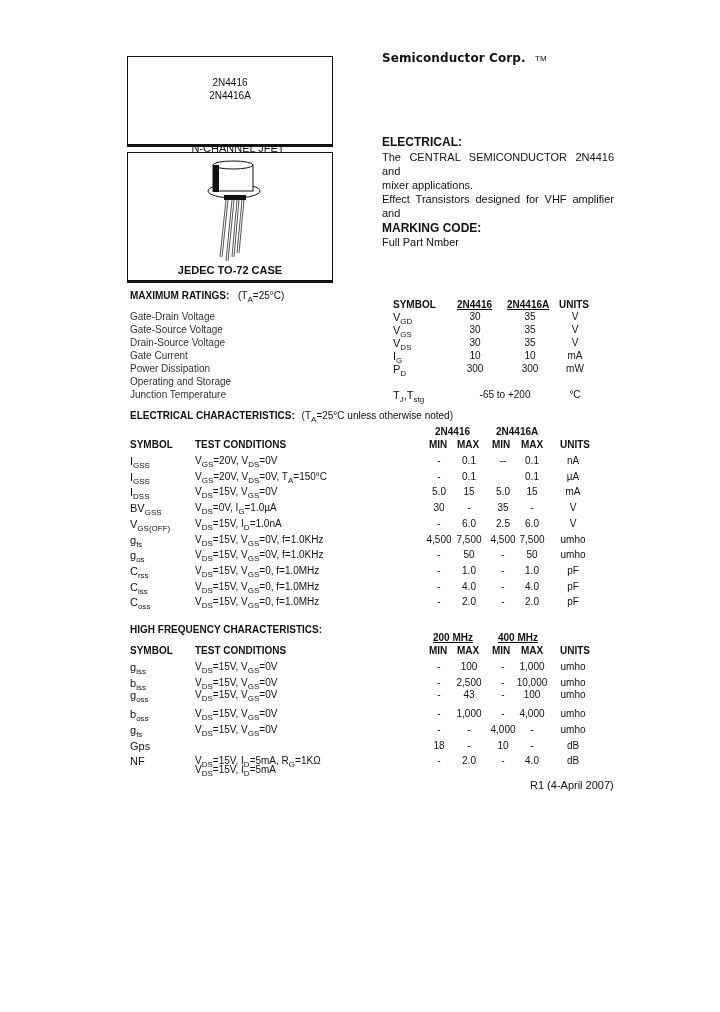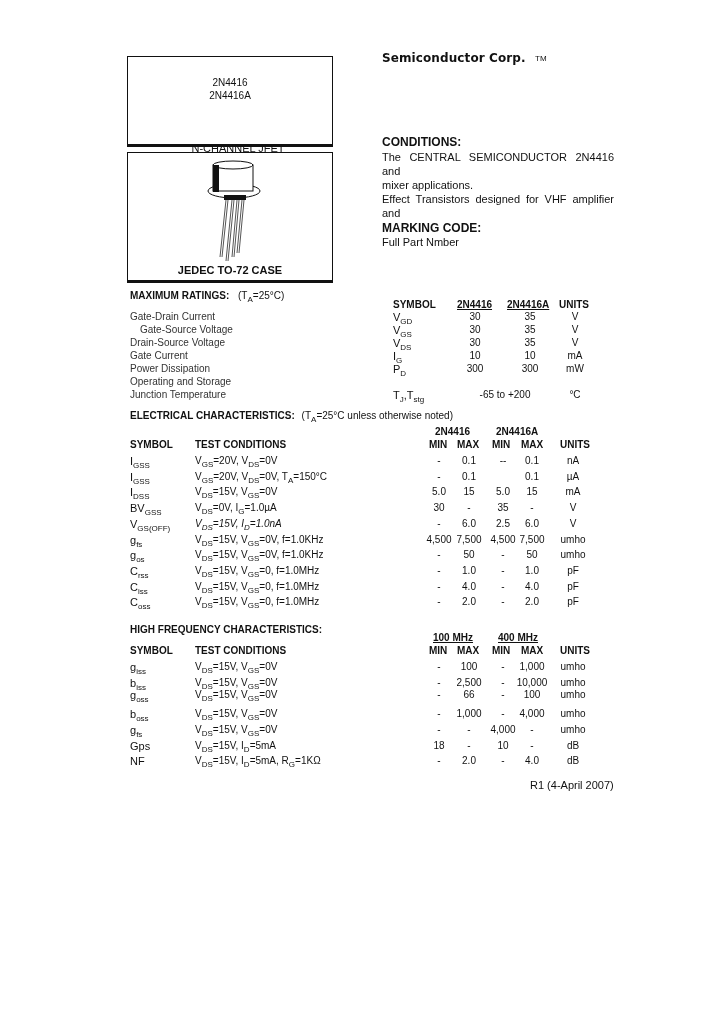--- a/index.html
+++ b/index.html
@@ -46,48 +46,48 @@
     </g>
   </svg>
   <div class="abs t11 b c" style="left:0;right:0;top:111px;">JEDEC TO-72 CASE</div>
 </div>
 
 <div class="abs" style="left:382px;top:52px;">
   <div class="abs" style="left:153px;top:2px;font-size:8px;">TM</div>
   <div class="logo-sub" style="margin-top:-1px;">Semiconductor Corp.</div>
 </div>
 
-<div class="abs b t12" style="left:382px;top:135px;">CONDITIONS:</div>
+<div class="abs b t12" style="left:382px;top:135px;">ELECTRICAL:</div>
 <div class="abs t11" style="left:382px;top:150px;width:232px;line-height:14px;text-align:justify;">
   <div>The CENTRAL SEMICONDUCTOR 2N4416 and</div>
   <div>mixer applications.</div>
   <div>Effect Transistors designed for VHF amplifier and</div>
 </div>
 <div class="abs b t12" style="left:382px;top:221px;text-align:right;">MARKING CODE:</div>
 <div class="abs t11" style="left:382px;top:236px;">Full Part Nmber</div>
 
 <div class="abs t10" style="left:130px;top:290px;">
   <span class="b">MAXIMUM RATINGS:</span>
   <span style="margin-left:6px;">(T<sub>A</sub>=25°C)</span>
 </div>
 <div class="abs t10 b" style="left:393px;top:299px;">SYMBOL</div>
 <div class="abs t10 b u" style="left:457px;top:299px;">2N4416</div>
 <div class="abs t10 b u" style="left:507px;top:299px;">2N4416A</div>
 <div class="abs t10 b" style="left:559px;top:299px;">UNITS</div>
 
 <div class="abs" style="left:0;top:311px;width:720px;">
   <div class="row" style="top:0;width:720px;">
-    <span class="cell" style="left:130px;color:#333;">Gate-Drain Current</span>
+    <span class="cell" style="left:130px;color:#333;">Gate-Drain Voltage</span>
     <span class="cell" style="left:393px;font-size:11px;"><span>V</span><sub>GD</sub></span>
     <span class="cell c" style="left:460px;width:30px;">30</span>
     <span class="cell c" style="left:515px;width:30px;">35</span>
     <span class="cell c" style="left:560px;width:30px;">V</span>
   </div>
   <div class="row" style="top:13px;width:720px;">
-    <span class="cell" style="left:130px;color:#333;margin-left:10px;">Gate-Source Voltage</span>
+    <span class="cell" style="left:130px;color:#333;">Gate-Source Voltage</span>
     <span class="cell" style="left:393px;font-size:11px;"><span>V</span><sub>GS</sub></span>
     <span class="cell c" style="left:460px;width:30px;">30</span>
     <span class="cell c" style="left:515px;width:30px;">35</span>
     <span class="cell c" style="left:560px;width:30px;">V</span>
   </div>
   <div class="row" style="top:26px;width:720px;">
     <span class="cell" style="left:130px;color:#333;">Drain-Source Voltage</span>
     <span class="cell" style="left:393px;font-size:11px;"><span>V</span><sub>DS</sub></span>
     <span class="cell c" style="left:460px;width:30px;">30</span>
     <span class="cell c" style="left:515px;width:30px;">35</span>
@@ -164,21 +164,21 @@
     <span class="cell" style="left:130px;font-size:11px;"><span>BV</span><sub>GSS</sub></span>
     <span class="cell" style="left:195px;">V<sub>DS</sub>=0V, I<sub>G</sub>=1.0µA</span>
     <span class="cell c" style="left:425px;width:28px;">30</span>
     <span class="cell c" style="left:455px;width:28px;">-</span>
     <span class="cell c" style="left:489px;width:28px;">35</span>
     <span class="cell c" style="left:518px;width:28px;">-</span>
     <span class="cell c" style="left:558px;width:30px;">V</span>
   </div>
   <div class="row" style="top:62.8px;width:720px;">
     <span class="cell" style="left:130px;font-size:11px;"><span>V</span><sub>GS(OFF)</sub></span>
-    <span class="cell" style="left:195px;font-style:italic;">V<sub>DS</sub>=15V, I<sub>D</sub>=1.0nA</span>
+    <span class="cell" style="left:195px;">V<sub>DS</sub>=15V, I<sub>D</sub>=1.0nA</span>
     <span class="cell c" style="left:425px;width:28px;">-</span>
     <span class="cell c" style="left:455px;width:28px;">6.0</span>
     <span class="cell c" style="left:489px;width:28px;">2.5</span>
     <span class="cell c" style="left:518px;width:28px;">6.0</span>
     <span class="cell c" style="left:558px;width:30px;">V</span>
   </div>
   <div class="row" style="top:78.5px;width:720px;">
     <span class="cell" style="left:130px;font-size:11px;"><span>g</span><sub>fs</sub></span>
     <span class="cell" style="left:195px;">V<sub>DS</sub>=15V, V<sub>GS</sub>=0V, f=1.0KHz</span>
     <span class="cell c" style="left:423px;width:32px;">4,500</span>
@@ -219,21 +219,21 @@
     <span class="cell" style="left:195px;">V<sub>DS</sub>=15V, V<sub>GS</sub>=0, f=1.0MHz</span>
     <span class="cell c" style="left:425px;width:28px;">-</span>
     <span class="cell c" style="left:455px;width:28px;">2.0</span>
     <span class="cell c" style="left:489px;width:28px;">-</span>
     <span class="cell c" style="left:518px;width:28px;">2.0</span>
     <span class="cell c" style="left:558px;width:30px;">pF</span>
   </div>
 </div>
 
 <div class="abs t10 b" style="left:130px;top:624px;">HIGH FREQUENCY CHARACTERISTICS:</div>
-<div class="abs t10 b u" style="left:433px;top:632px;">100 MHz</div>
+<div class="abs t10 b u" style="left:433px;top:632px;">200 MHz</div>
 <div class="abs t10 b u" style="left:498px;top:632px;">400 MHz</div>
 <div class="abs t10 b" style="left:130px;top:645px;">SYMBOL</div>
 <div class="abs t10 b" style="left:195px;top:645px;">TEST CONDITIONS</div>
 <div class="abs t10 b" style="left:429px;top:645px;">MIN</div>
 <div class="abs t10 b" style="left:457px;top:645px;">MAX</div>
 <div class="abs t10 b" style="left:492px;top:645px;">MIN</div>
 <div class="abs t10 b" style="left:521px;top:645px;">MAX</div>
 <div class="abs t10 b" style="left:560px;top:645px;">UNITS</div>
 
 <div class="abs" style="left:0;top:661px;width:720px;">
@@ -252,21 +252,21 @@
     <span class="cell c" style="left:425px;width:28px;">-</span>
     <span class="cell c" style="left:453px;width:32px;">2,500</span>
     <span class="cell c" style="left:489px;width:28px;">-</span>
     <span class="cell c" style="left:514px;width:36px;">10,000</span>
     <span class="cell c" style="left:558px;width:30px;">umho</span>
   </div>
   <div class="row" style="top:28px;width:580px;">
     <span class="cell" style="left:130px;font-size:11px;"><span>g</span><sub>oss</sub></span>
     <span class="cell" style="left:195px;">V<sub>DS</sub>=15V, V<sub>GS</sub>=0V</span>
     <span class="cell c" style="left:425px;width:28px;">-</span>
-    <span class="cell c" style="left:453px;width:32px;">66</span>
+    <span class="cell c" style="left:453px;width:32px;">43</span>
     <span class="cell c" style="left:489px;width:28px;">-</span>
     <span class="cell c" style="left:514px;width:36px;">100</span>
     <span class="cell c" style="left:558px;width:30px;">umho</span>
   </div>
   <div class="row" style="top:47.1px;width:720px;">
     <span class="cell" style="left:130px;font-size:11px;"><span>b</span><sub>oss</sub></span>
     <span class="cell" style="left:195px;">V<sub>DS</sub>=15V, V<sub>GS</sub>=0V</span>
     <span class="cell c" style="left:425px;width:28px;">-</span>
     <span class="cell c" style="left:453px;width:32px;">1,000</span>
     <span class="cell c" style="left:489px;width:28px;">-</span>
@@ -277,21 +277,21 @@
     <span class="cell" style="left:130px;font-size:11px;"><span>g</span><sub>fs</sub></span>
     <span class="cell" style="left:195px;">V<sub>DS</sub>=15V, V<sub>GS</sub>=0V</span>
     <span class="cell c" style="left:425px;width:28px;">-</span>
     <span class="cell c" style="left:453px;width:32px;">-</span>
     <span class="cell c" style="left:487px;width:32px;">4,000</span>
     <span class="cell c" style="left:514px;width:36px;">-</span>
     <span class="cell c" style="left:558px;width:30px;">umho</span>
   </div>
   <div class="row" style="top:78.5px;width:720px;">
     <span class="cell" style="left:130px;font-size:11px;">Gps</span>
-    <span class="cell" style="left:195px;">V<sub>DS</sub>=15V, I<sub>D</sub>=5mA</span>
+    <span class="cell" style="left:195px;margin-top:24px;">V<sub>DS</sub>=15V, I<sub>D</sub>=5mA</span>
     <span class="cell c" style="left:425px;width:28px;">18</span>
     <span class="cell c" style="left:453px;width:32px;">-</span>
     <span class="cell c" style="left:489px;width:28px;">10</span>
     <span class="cell c" style="left:514px;width:36px;">-</span>
     <span class="cell c" style="left:558px;width:30px;">dB</span>
   </div>
   <div class="row" style="top:94.2px;width:720px;">
     <span class="cell" style="left:130px;font-size:11px;">NF</span>
     <span class="cell" style="left:195px;">V<sub>DS</sub>=15V, I<sub>D</sub>=5mA, R<sub>G</sub>=1KΩ</span>
     <span class="cell c" style="left:425px;width:28px;">-</span>

